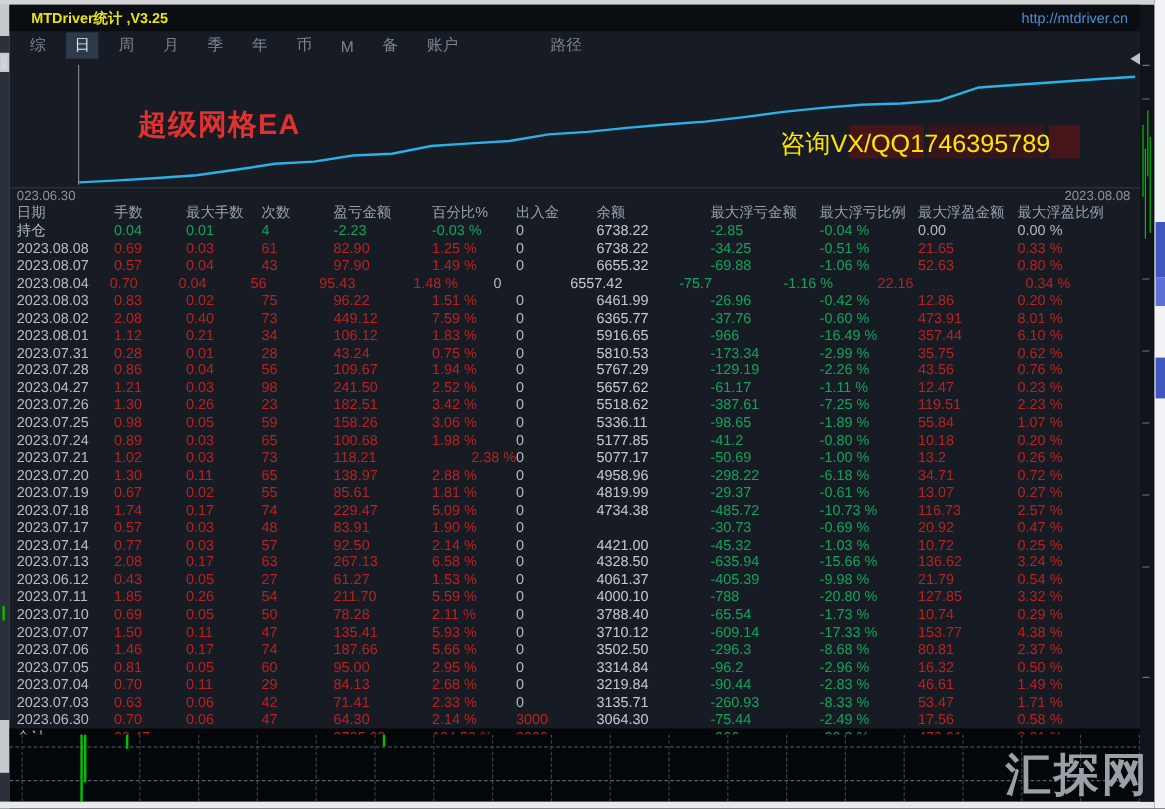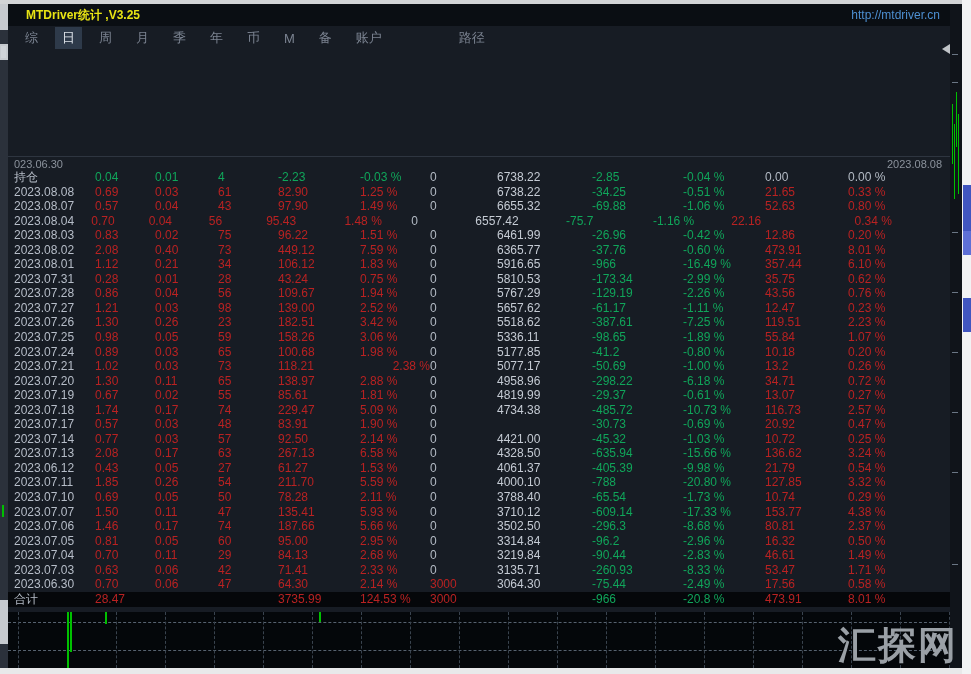--- a/index.html
+++ b/index.html
@@ -98,27 +98,52 @@
         <span class="tab">月</span>
         <span class="tab">季</span>
         <span class="tab">年</span>
         <span class="tab">币</span>
         <span class="tab">M</span>
         <span class="tab">备</span>
         <span class="tab">账户</span>
         <span class="tab-path">路径</span>
     </div>
 
+    <div class="chartzone">
+      <div class="axis"></div>
+      <svg id="curve" width="942" height="106" style="position:absolute;left:0;top:0;">
+          <polyline points="58.0,102.0 90.6,100.3 123.2,98.3 155.8,96.0 188.4,91.5 221.0,86.5 253.6,84.7 286.1,79.6 318.7,78.1 351.3,71.7 383.9,69.5 416.5,67.5 449.1,62.0 481.7,59.9 514.3,56.6 546.9,53.8 579.5,51.4 612.1,47.6 644.7,43.2 677.3,39.9 709.9,37.3 742.4,36.2 775.0,33.7 807.6,22.9 840.2,20.6 872.8,18.3 905.4,16.0 938.0,14.0" fill="none" stroke="#2ab2e8" stroke-width="2"></polyline>
+        </svg>
+      <div class="blotch" style="left:700px;top:54px;width:62px;height:28px;"></div>
+      <div class="blotch" style="left:766px;top:54px;width:96px;height:28px;background:rgba(95,14,14,.45);"></div>
+      <div class="blotch" style="left:866px;top:54px;width:26px;height:28px;"></div>
+      <div class="wm-red">超级网格EA</div>
+      <div class="wm-yellow">咨询VX/QQ1746395789</div>
+    </div>
 
     <div class="datestrip">
       <span class="date-l">023.06.30</span>
       <span class="date-r">2023.08.08</span>
     </div>
 
     <div class="table" id="stat-table">
+        <div class="trow thead">
+          <div class="cell c-head" style="width: 81px;">日期</div>
+          <div class="cell c-head" style="width: 60px;">手数</div>
+          <div class="cell c-head" style="width: 63px;">最大手数</div>
+          <div class="cell c-head" style="width: 60px;">次数</div>
+          <div class="cell c-head" style="width: 82px;">盈亏金额</div>
+          <div class="cell c-head" style="width: 70px;">百分比%</div>
+          <div class="cell c-head" style="width: 67px;">出入金</div>
+          <div class="cell c-head" style="width: 95px;">余额</div>
+          <div class="cell c-head" style="width: 91px;">最大浮亏金额</div>
+          <div class="cell c-head" style="width: 82px;">最大浮亏比例</div>
+          <div class="cell c-head" style="width: 83px;">最大浮盈金额</div>
+          <div class="cell c-head" style="width: 100px;">最大浮盈比例</div>
+        </div>
         <div class="trow">
           <div class="cell c-date" style="width: 81px;">持仓</div>
           <div class="cell c-green" style="width: 60px;">0.04</div>
           <div class="cell c-green" style="width: 63px;">0.01</div>
           <div class="cell c-green" style="width: 60px;">4</div>
           <div class="cell c-green" style="width: 82px;">-2.23</div>
           <div class="cell c-green" style="width: 70px;">-0.03 %</div>
           <div class="cell c-gray" style="width: 67px;">0</div>
           <div class="cell c-bal" style="width: 95px;">6738.22</div>
           <div class="cell c-green" style="width: 91px;">-2.85</div>
@@ -232,25 +257,25 @@
           <div class="cell c-red" style="width: 82px;">109.67</div>
           <div class="cell c-red" style="width: 70px;">1.94 %</div>
           <div class="cell c-gray" style="width: 67px;">0</div>
           <div class="cell c-bal" style="width: 95px;">5767.29</div>
           <div class="cell c-green" style="width: 91px;">-129.19</div>
           <div class="cell c-green" style="width: 82px;">-2.26 %</div>
           <div class="cell c-red" style="width: 83px;">43.56</div>
           <div class="cell c-red" style="width: 100px;">0.76 %</div>
         </div>
         <div class="trow">
-          <div class="cell c-date" style="width: 81px;">2023.07.27</div>
+          <div class="cell c-date" style="width: 81px;">2023.04.27</div>
           <div class="cell c-red" style="width: 60px;">1.21</div>
           <div class="cell c-red" style="width: 63px;">0.03</div>
           <div class="cell c-red" style="width: 60px;">98</div>
-          <div class="cell c-red" style="width: 82px;">139.00</div>
+          <div class="cell c-red" style="width: 82px;">241.50</div>
           <div class="cell c-red" style="width: 70px;">2.52 %</div>
           <div class="cell c-gray" style="width: 67px;">0</div>
           <div class="cell c-bal" style="width: 95px;">5657.62</div>
           <div class="cell c-green" style="width: 91px;">-61.17</div>
           <div class="cell c-green" style="width: 82px;">-1.11 %</div>
           <div class="cell c-red" style="width: 83px;">12.47</div>
           <div class="cell c-red" style="width: 100px;">0.23 %</div>
         </div>
         <div class="trow">
           <div class="cell c-date" style="width: 81px;">2023.07.26</div>

